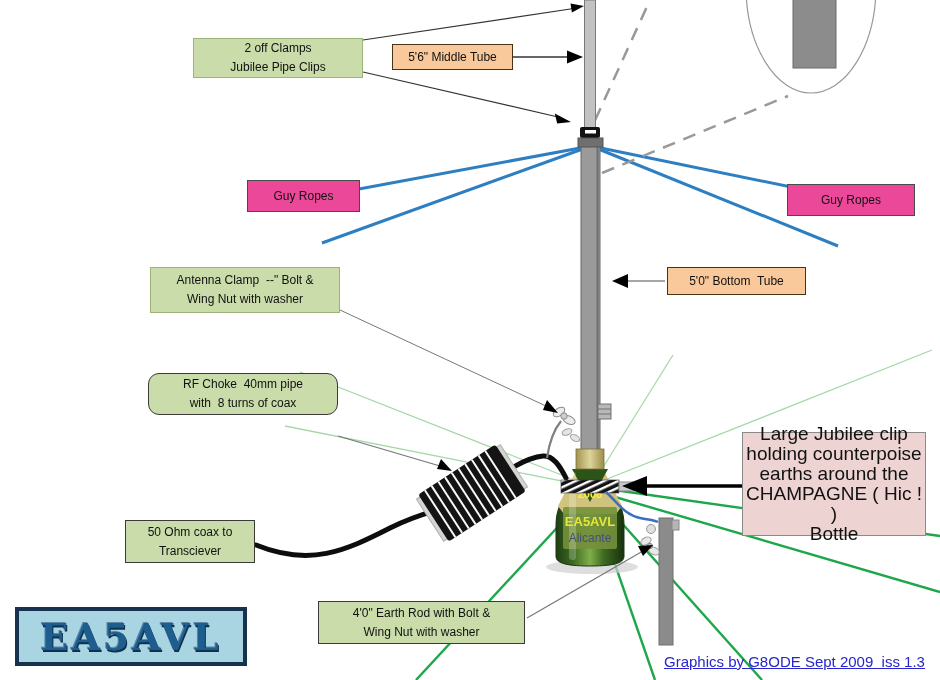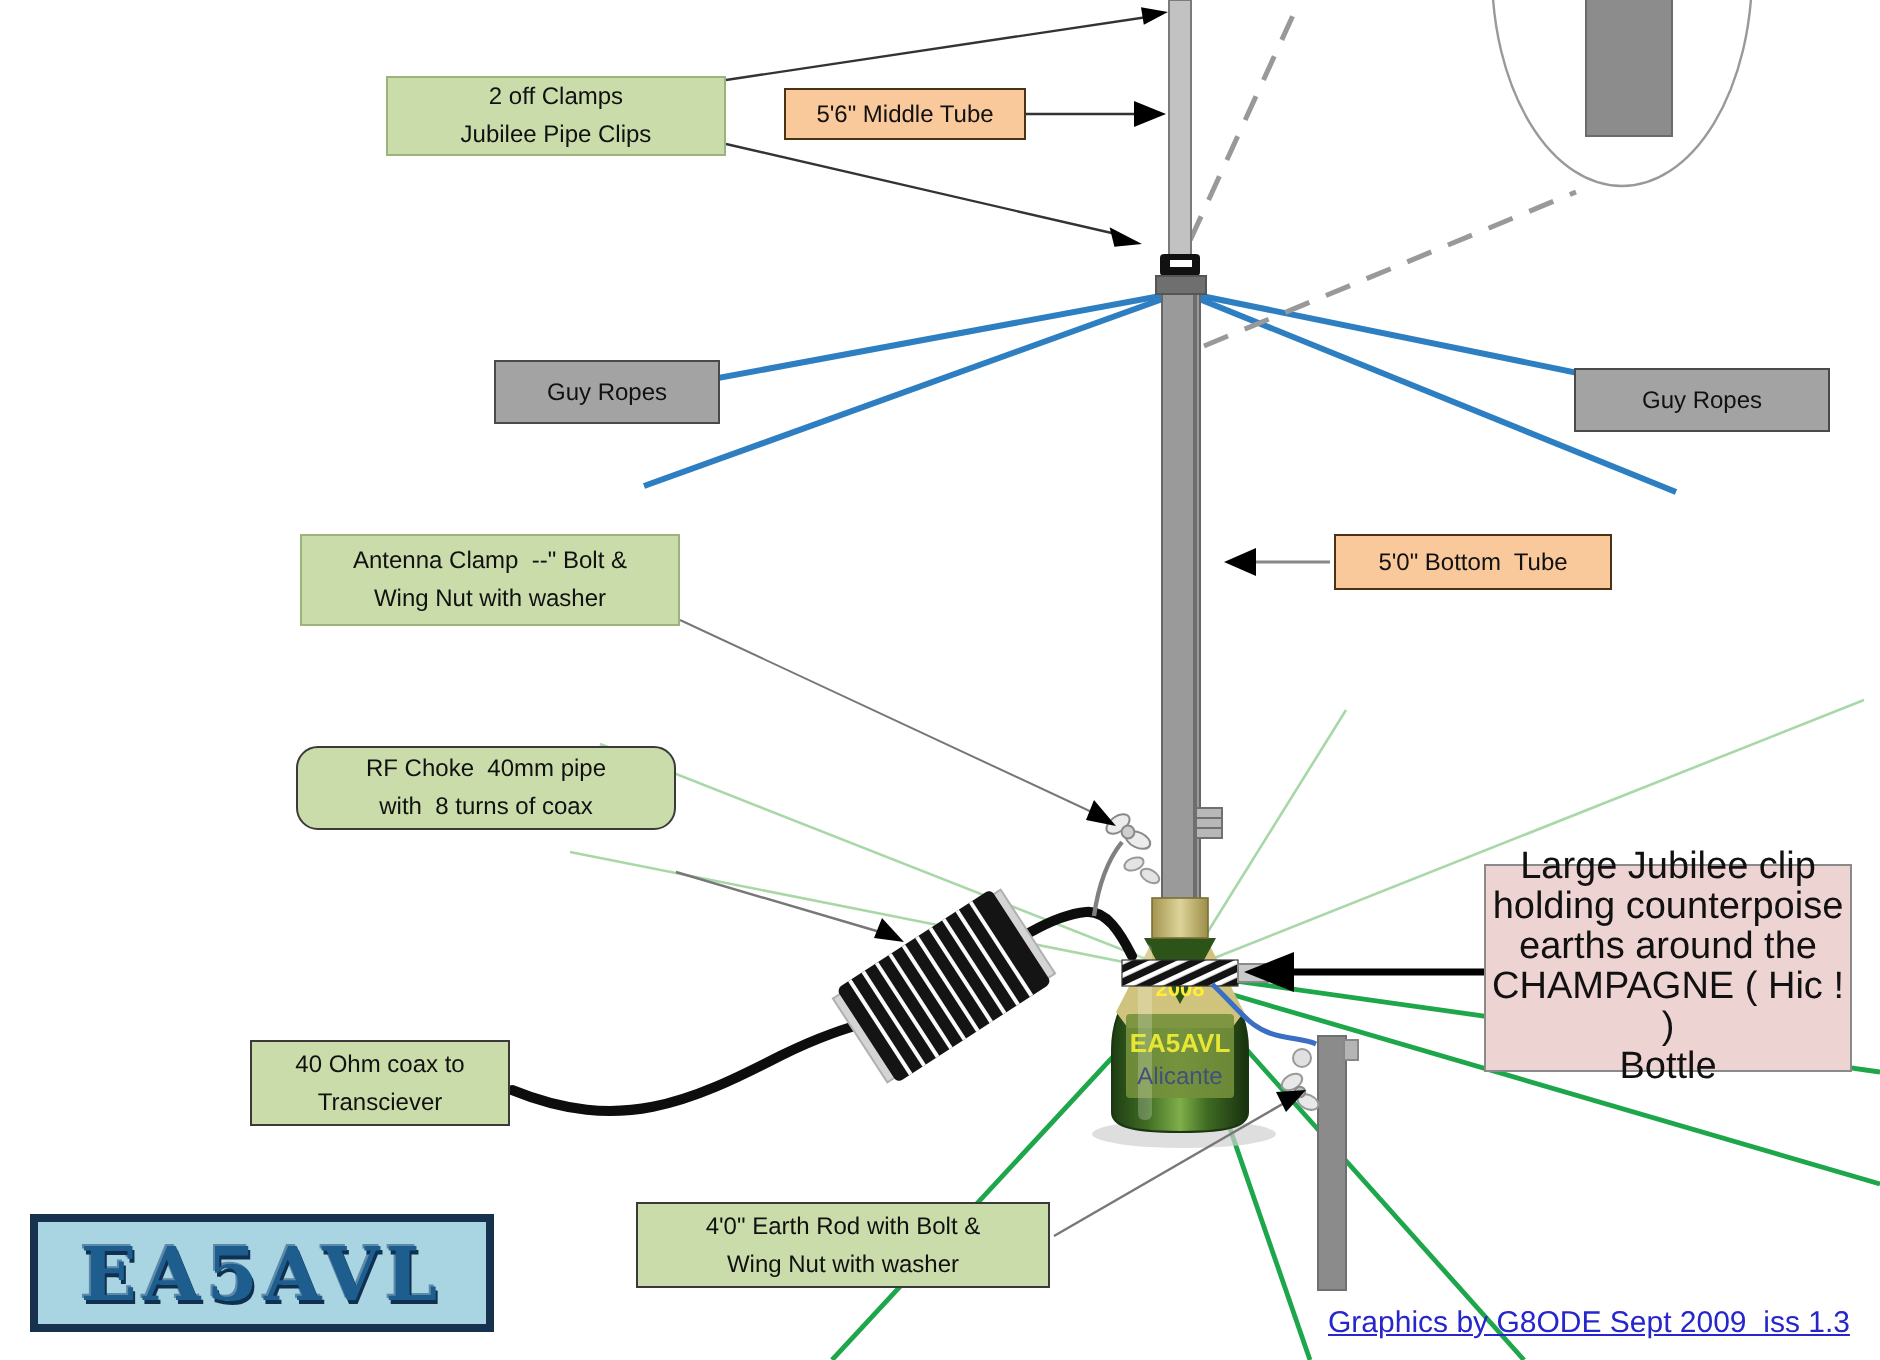--- a/index.html
+++ b/index.html
@@ -4,21 +4,21 @@
 <style>
   html,body{margin:0;padding:0;background:#fff;}
   .stage{position:relative;width:940px;height:680px;background:#fff;overflow:hidden;
          font-family:"Liberation Sans",sans-serif;}
   .stage svg{position:absolute;left:0;top:0;}
   .lbl{position:absolute;display:flex;align-items:center;justify-content:center;
        text-align:center;white-space:pre-wrap;color:#111;font-size:12px;line-height:19px;
        box-sizing:border-box;}
   .lbl.green{background:#c9dcaa;border:1px solid #9db37c;}
   .lbl.orange{background:#f9c99b;border:1.5px solid #4a3214;}
-  .lbl.blue{background:#a3a3a3;border:1.5px solid #4a4a4a;}
+  .lbl.blue{background:#ec4899;border:1.5px solid #4a4a4a;}
   .lbl.pink{background:#eed3d3;border:1px solid #8a8a8a;font-size:19px;line-height:20px;}
   .lbl.darkborder{border:1.5px solid #3a3a3a;}
   .lbl.counter{background:#cfe0ad;border:2px solid #1a1a1a;color:#2a2ad0;font-weight:bold;}
   .logo{position:absolute;display:flex;align-items:center;justify-content:center;
         background:#a9d4e2;border:4px solid #16324f;box-sizing:border-box;
         font-family:"DejaVu Serif",serif;font-weight:bold;font-size:37px;
         color:#1d5e8e;letter-spacing:3px;
         text-shadow:1px 2px 0 #10304f, -1px -1px 0 #5d89a8;}
   .credit{position:absolute;font-size:15px;color:#2626cc;white-space:pre;}
 </style>
@@ -193,21 +193,21 @@
 
   <div class="lbl green darkborder" style="left:148px;top:373px;width:190px;height:42px;border-radius:11px;">RF Choke  40mm pipe
 with  8 turns of coax</div>
 
   <div class="lbl pink" style="left:742px;top:432px;width:184px;height:104px;">Large Jubilee clip
 holding counterpoise
 earths around the
 CHAMPAGNE ( Hic ! )
 Bottle</div>
 
-  <div class="lbl green darkborder" style="left:125px;top:520px;width:130px;height:43px;">40 Ohm coax to
+  <div class="lbl green darkborder" style="left:125px;top:520px;width:130px;height:43px;">50 Ohm coax to
 Transciever</div>
 
   <div class="lbl green darkborder" style="left:318px;top:601px;width:207px;height:43px;">4'0" Earth Rod with Bolt &amp;
 Wing Nut with washer</div>
 
   <div class="logo" style="left:15px;top:607px;width:232px;height:59px;">EA5AVL</div>
 
   <div class="credit" style="left:664px;top:653px;text-decoration:underline;">Graphics by G8ODE Sept 2009  iss 1.3</div>
 
 </div>

